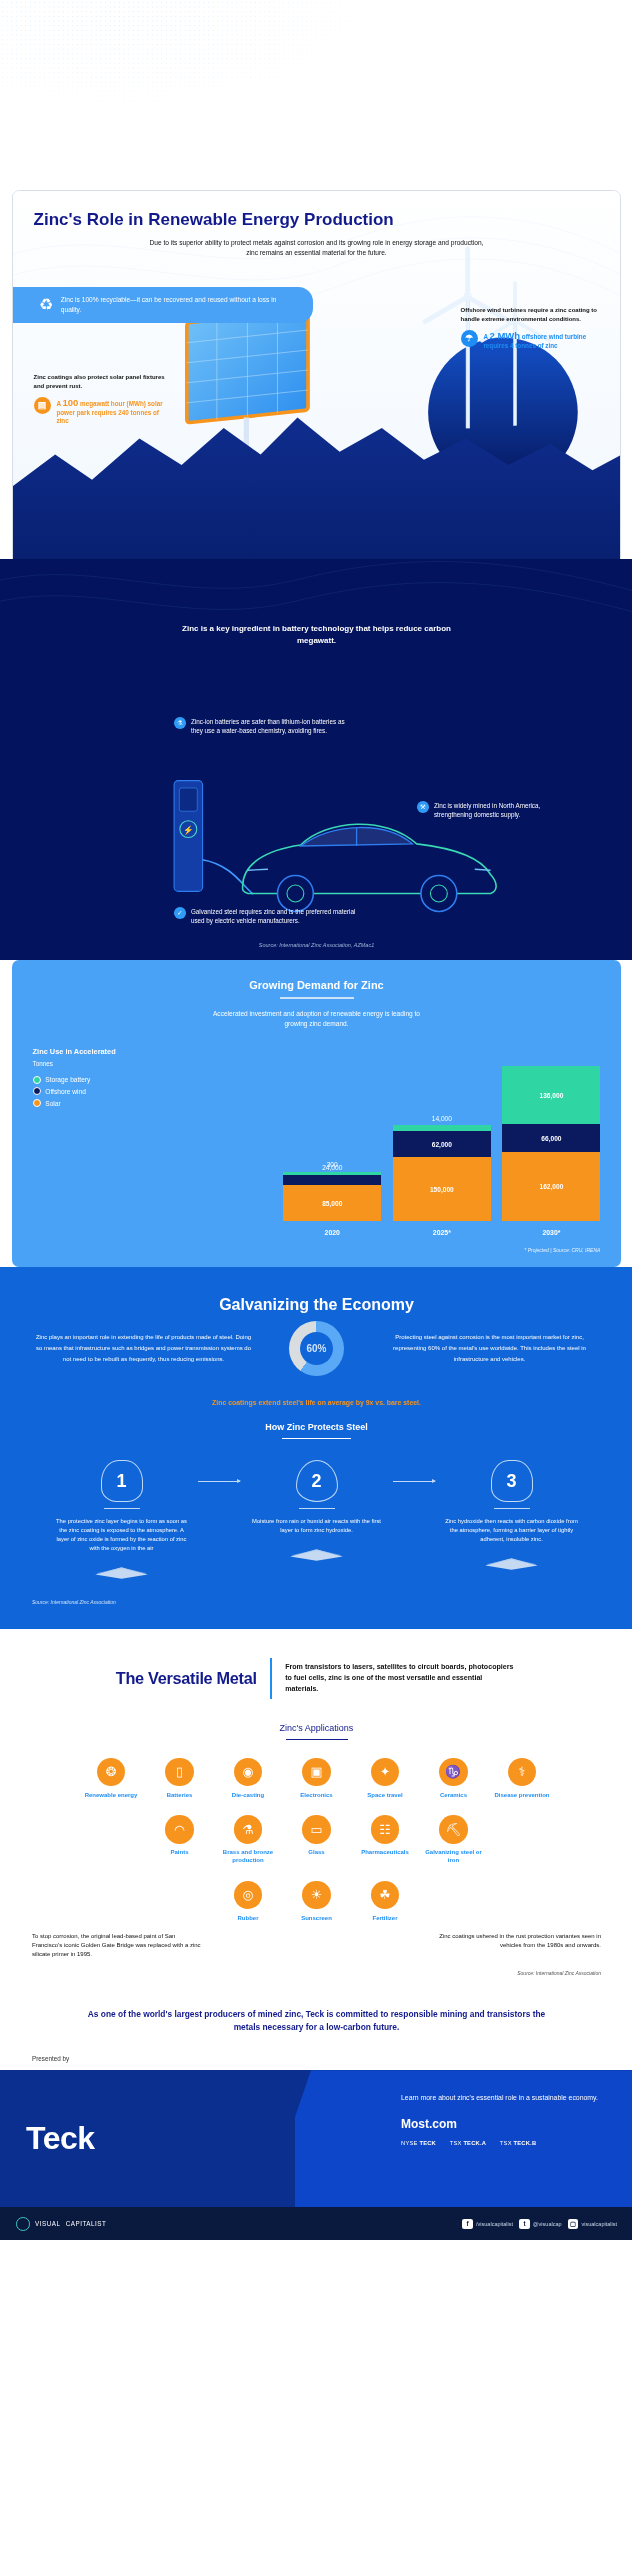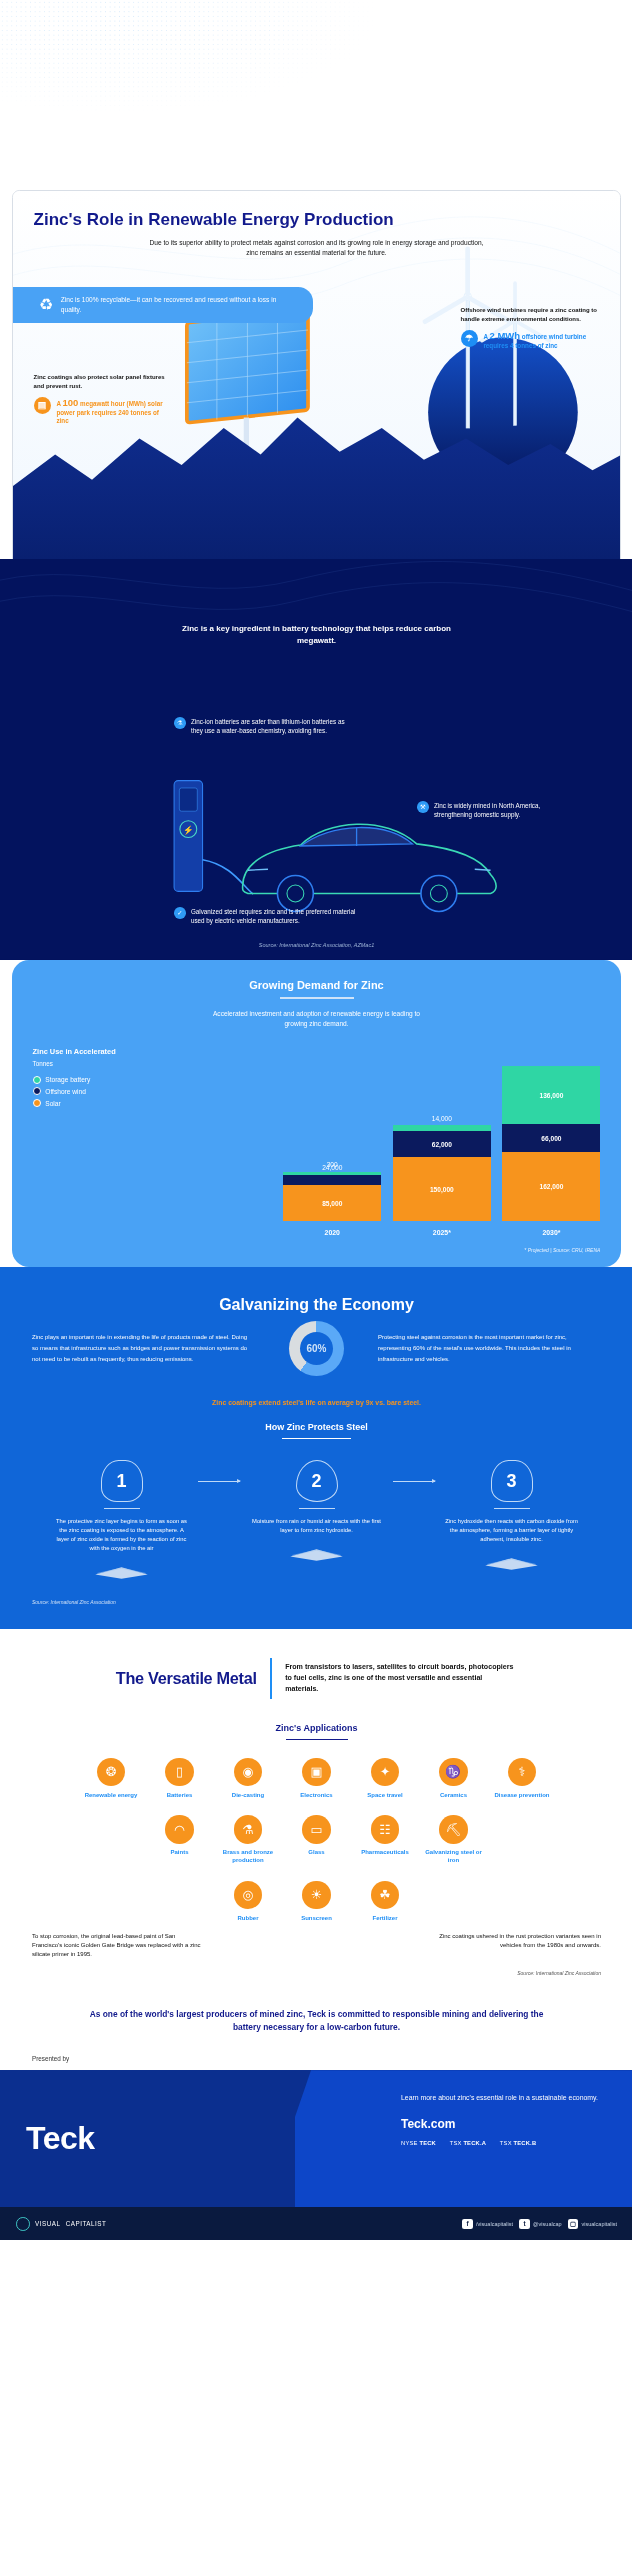--- a/index.html
+++ b/index.html
@@ -108,21 +108,21 @@
     background: #2f9bf6; display: flex; align-items: center;
     justify-content: center; font-size: 6.3px; color: #fff;
   }
   .ev-source {
     position: absolute; left: 0; right: 0; bottom: 11.6px; text-align: center;
     color: #9fb6d8; font-size: 5.5px; font-style: italic; z-index: 6;
   }
 
   
   .chart-sec {
-    background: #49a2f5; border-radius: 17px; margin: 0 11.6px;
+    background: #49a2f5; border-radius: 7px; margin: 0 11.6px;
     padding: 19px 21px 13.7px 21px; position: relative; color: #fff;
   }
   .chart-title { text-align: center; font-size: 11px; font-weight: bold; }
   .rule { width: 74px; height: 1.6px; background: #cfe3f8; margin: 6.3px auto 10.5px auto; }
   .chart-sub { text-align: center; font-size: 6.6px; line-height: 1.5; width: 227px; margin: 0 auto 18px auto; }
   .chart-legend-title { font-size: 7.4px; font-weight: bold; }
   .chart-unit { font-size: 6.3px; margin-top: 4.2px; }
   .legend { margin-top: 8.4px; }
   .legend-row { display: flex; align-items: center; gap: 4.7px; margin-bottom: 3.7px; font-size: 6.6px; }
   .legend-swatch { width: 8px; height: 8px; border-radius: 50%; border: 1.1px solid #fff; }
@@ -133,21 +133,21 @@
   .xaxis { display: flex; justify-content: flex-end; gap: 11.6px; margin-top: 7.4px; }
   .xtick { width: 98px; text-align: center; font-size: 6.9px; font-weight: bold; }
   .chart-foot { text-align: right; font-size: 5px; font-style: italic; margin-top: 11.6px; color: #eaf3ff; }
 
   
   .galv {
     background: #1066d8; color: #fff; padding: 29.5px 32px 24px 32px;
     position: relative; overflow: hidden;
   }
   .galv-title { text-align: center; font-size: 16px; font-weight: bold; margin-bottom: 7px; }
-  .galv-row { display: flex; align-items: center; gap: 34px; }
+  .galv-row { display: flex; align-items: center; gap: 34px; text-align: center; }
   .galv-col { flex: 1; font-size: 6px; line-height: 1.85; }
   .donut {
     flex: 0 0 auto; width: 55px; height: 55px; border-radius: 50%;
     background: conic-gradient(#5aa9f7 0% 60%, #d9dde0 60% 100%);
     display: flex; align-items: center; justify-content: center; position: relative;
   }
   .donut::after {
     content: ""; position: absolute; width: 33px; height: 33px;
     border-radius: 50%; background: #1066d8;
   }
@@ -173,21 +173,21 @@
   }
   .plate { width: 63px; height: 14.8px; margin: 11.6px auto 0 auto; }
   .galv-source { text-align: left; font-size: 5px; font-style: italic; color: #cfe0f6; margin-top: 18px; }
 
   
   .vers { background: #fff; padding: 28.5px 32px 18px 32px; }
   .vers-head { display: flex; align-items: center; justify-content: center; gap: 13.7px; }
   .vers-title { font-size: 16.3px; font-weight: bold; color: #121a8c; letter-spacing: -0.3px; }
   .vers-divider { width: 1.1px; height: 41px; background: #1e8ef5; }
   .vers-sub { width: 232px; font-size: 7.1px; line-height: 1.5; font-weight: bold; color: #111; }
-  .apps-title { text-align: center; font-size: 9px; font-weight: bold; color: #121a8c; margin-top: 24px; }
+  .apps-title { text-align: center; font-size: 9px; font-weight: normal; color: #121a8c; margin-top: 24px; }
   .apps-rule { width: 62px; height: 1.1px; background: #121a8c; margin: 5.8px auto 18px auto; }
   .apps-grid { display: flex; justify-content: center; gap: 10.5px; flex-wrap: nowrap; }
   .app {
     width: 58px; text-align: center;
   }
   .app-ico {
     width: 28.5px; height: 28.5px; border-radius: 50%; background: #f7941d;
     margin: 0 auto 5.3px auto; display: flex; align-items: center; justify-content: center;
     color: #fff; font-size: 12.7px;
   }
@@ -575,32 +575,32 @@
       </div>
 
     <div class="notes">
       <div class="note">To stop corrosion, the original lead-based paint of San Francisco's iconic Golden Gate Bridge was replaced with a zinc silicate primer in 1995.</div>
       <div class="note right">Zinc coatings ushered in the rust protection variantes seen in vehicles from the 1980s and onwards.</div>
     </div>
 
     <div class="apps-source">Source: International Zinc Association</div>
   </div>
 
-  <div class="closing">As one of the world's largest producers of mined zinc, Teck is committed to responsible mining and delivering the battery necessary for a low-carbon future.</div>
+  <div class="closing">As one of the world's largest producers of mined zinc, Teck is committed to responsible mining and transistors the metals necessary for a low-carbon future.</div>
   <div class="presented">Presented by</div>
   <div class="hr"></div>
 
   <div class="footer">
     <div class="footer-diag"></div>
     <div class="footer-left">
       <span class="teck-logo">Teck</span>
     </div>
     <div class="footer-right">
       <div class="footer-cta">Learn more about zinc's essential role in a sustainable economy.</div>
-      <div class="footer-url">Teck.com</div>
+      <div class="footer-url">Most.com</div>
       <div class="tickers" id="tickers">
           <span class="ticker">NYSE <b>TECK</b></span>
           <span class="ticker">TSX <b>TECK.A</b></span>
           <span class="ticker">TSX <b>TECK.B</b></span>
         </div>
     </div>
   </div>
 
   <div class="vc-bar">
     <div class="vc-brand">

